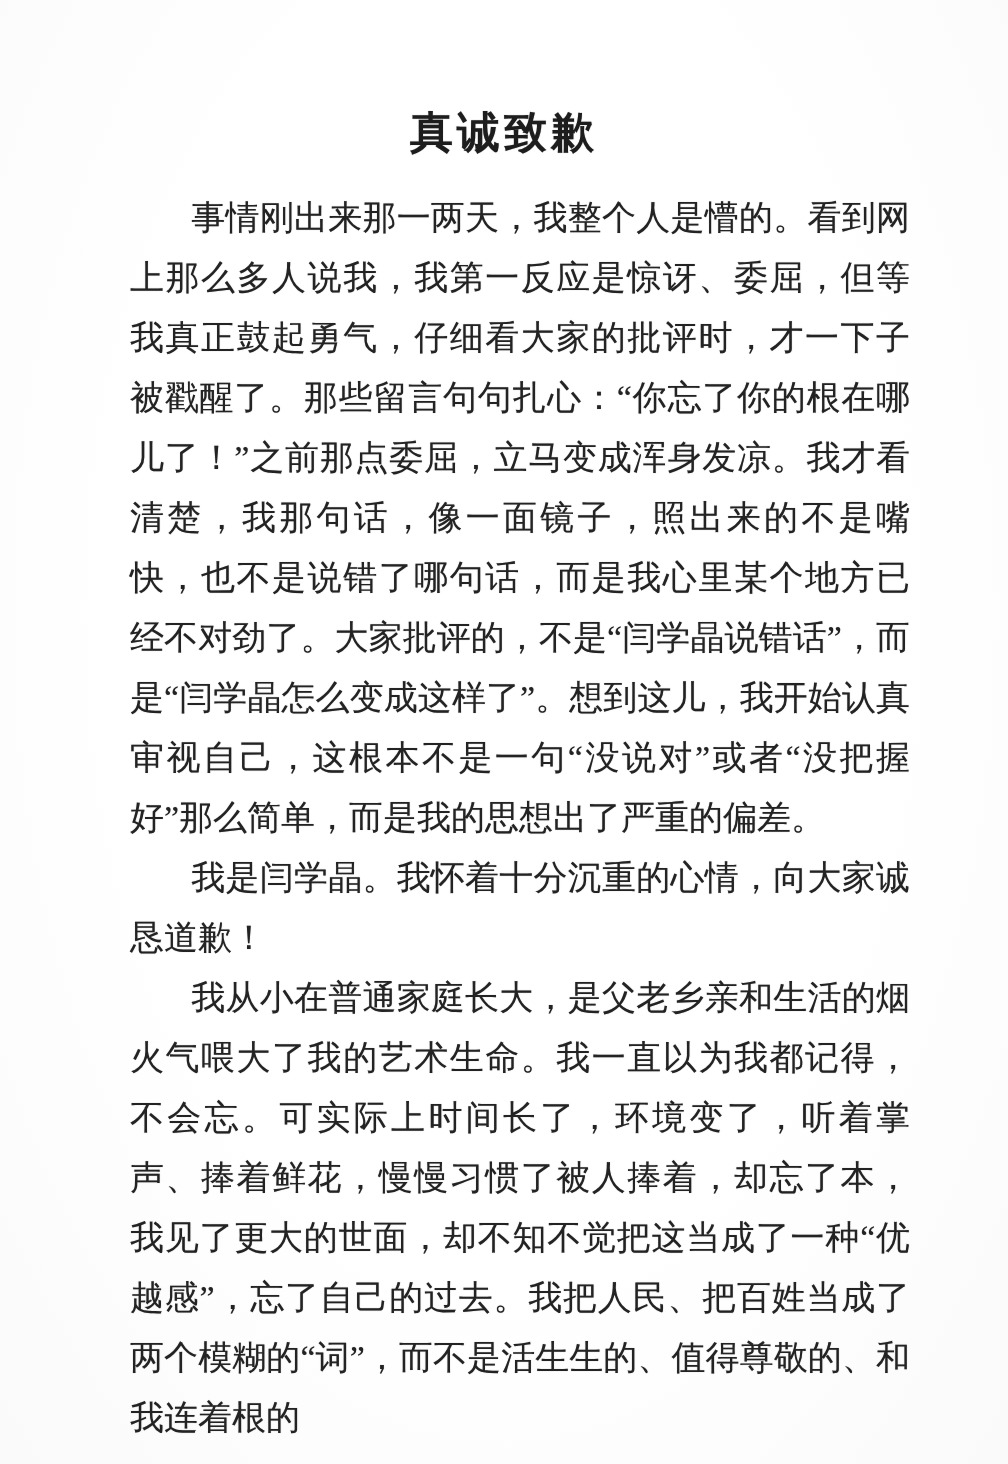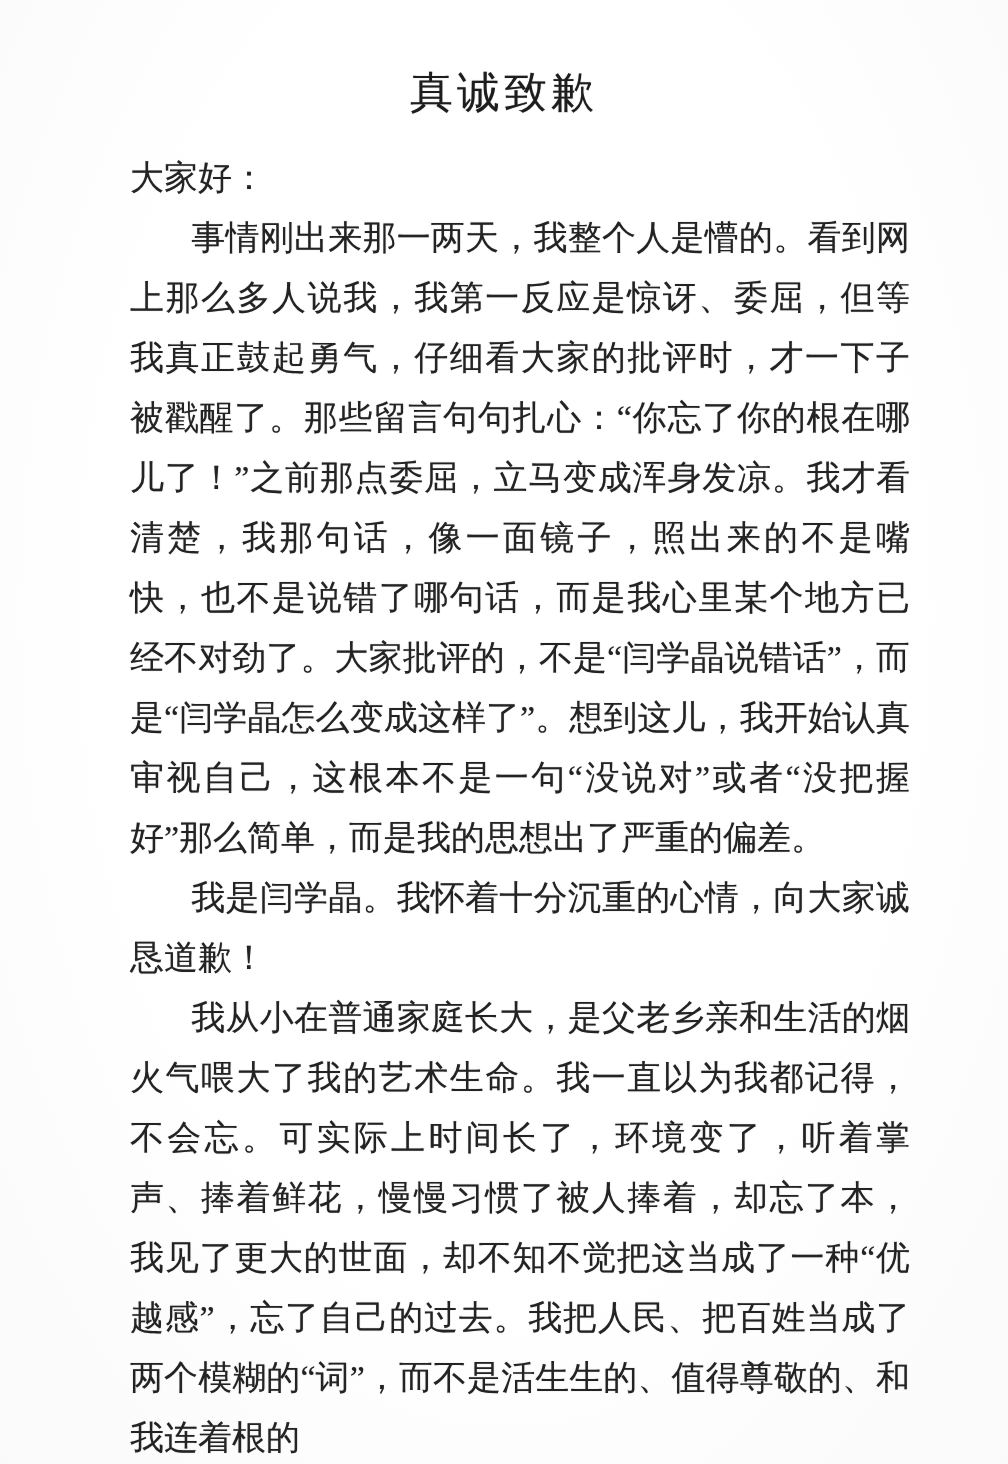--- a/index.html
+++ b/index.html
@@ -15,24 +15,24 @@
   }
   .page {
     position: relative;
     width: 1008px;
     height: 1464px;
     box-sizing: border-box;
     background: radial-gradient(ellipse at 50% 42%, #ffffff 55%, #fafafa 100%);
   }
   .doc-title {
     margin: 0;
-    padding-top: 64px;
+    padding-top: 104px;
     text-align: center;
     font-size: 43px;
-    font-weight: 400;
+    font-weight: 700;
     letter-spacing: 4px;
     color: #1d1d1d;
     text-shadow: 0 0 1px rgba(25,25,25,0.45);
   }
   .doc-body {
     box-sizing: border-box;
     width: 780px;
     margin-left: 130px;
     margin-top: 26px;
     font-size: 34px;
@@ -48,18 +48,17 @@
   .doc-body p.indent {
     text-indent: 1.8em;
   }
 </style>
 </head>
 <body>
 
 <div class="page">
   <h1 class="doc-title">真诚致歉</h1>
   <div class="doc-body">
-    <p>大家好：</p>
     <p class="indent">事情刚出来那一两天，我整个人是懵的。看到网上那么多人说我，我第一反应是惊讶、委屈，但等我真正鼓起勇气，仔细看大家的批评时，才一下子被戳醒了。那些留言句句扎心：“你忘了你的根在哪儿了！”之前那点委屈，立马变成浑身发凉。我才看清楚，我那句话，像一面镜子，照出来的不是嘴快，也不是说错了哪句话，而是我心里某个地方已经不对劲了。大家批评的，不是“闫学晶说错话”，而是“闫学晶怎么变成这样了”。想到这儿，我开始认真审视自己，这根本不是一句“没说对”或者“没把握好”那么简单，而是我的思想出了严重的偏差。</p>
     <p class="indent">我是闫学晶。我怀着十分沉重的心情，向大家诚恳道歉！</p>
     <p class="indent">我从小在普通家庭长大，是父老乡亲和生活的烟火气喂大了我的艺术生命。我一直以为我都记得，不会忘。可实际上时间长了，环境变了，听着掌声、捧着鲜花，慢慢习惯了被人捧着，却忘了本，我见了更大的世面，却不知不觉把这当成了一种“优越感”，忘了自己的过去。我把人民、把百姓当成了两个模糊的“词”，而不是活生生的、值得尊敬的、和我连着根的</p>
   </div>
 </div>
 
 </body></html>

